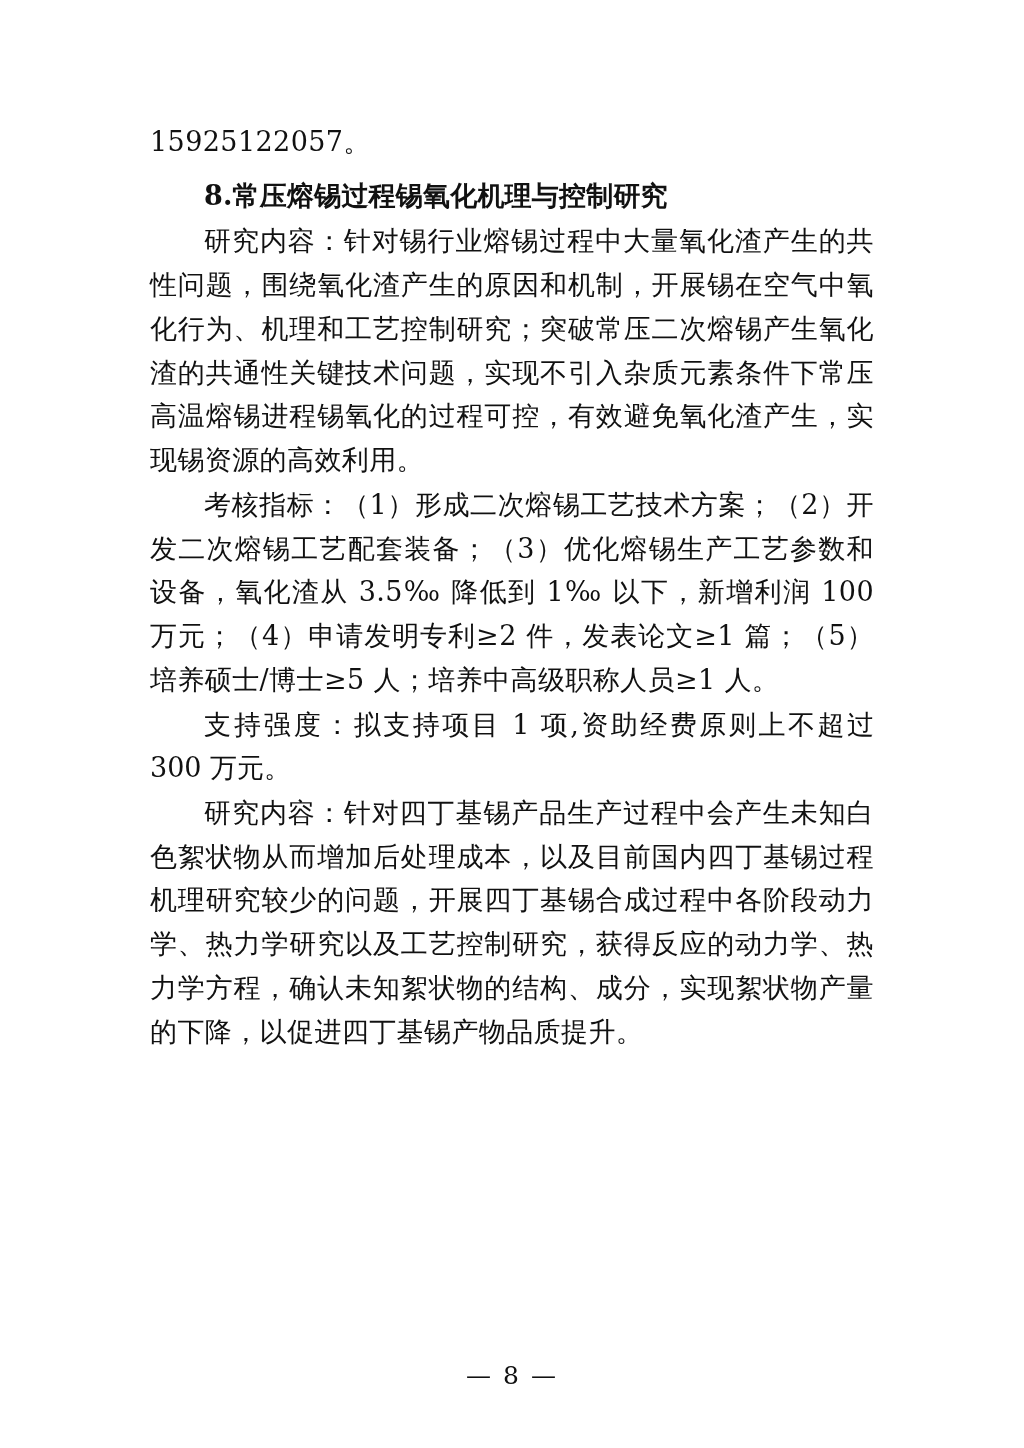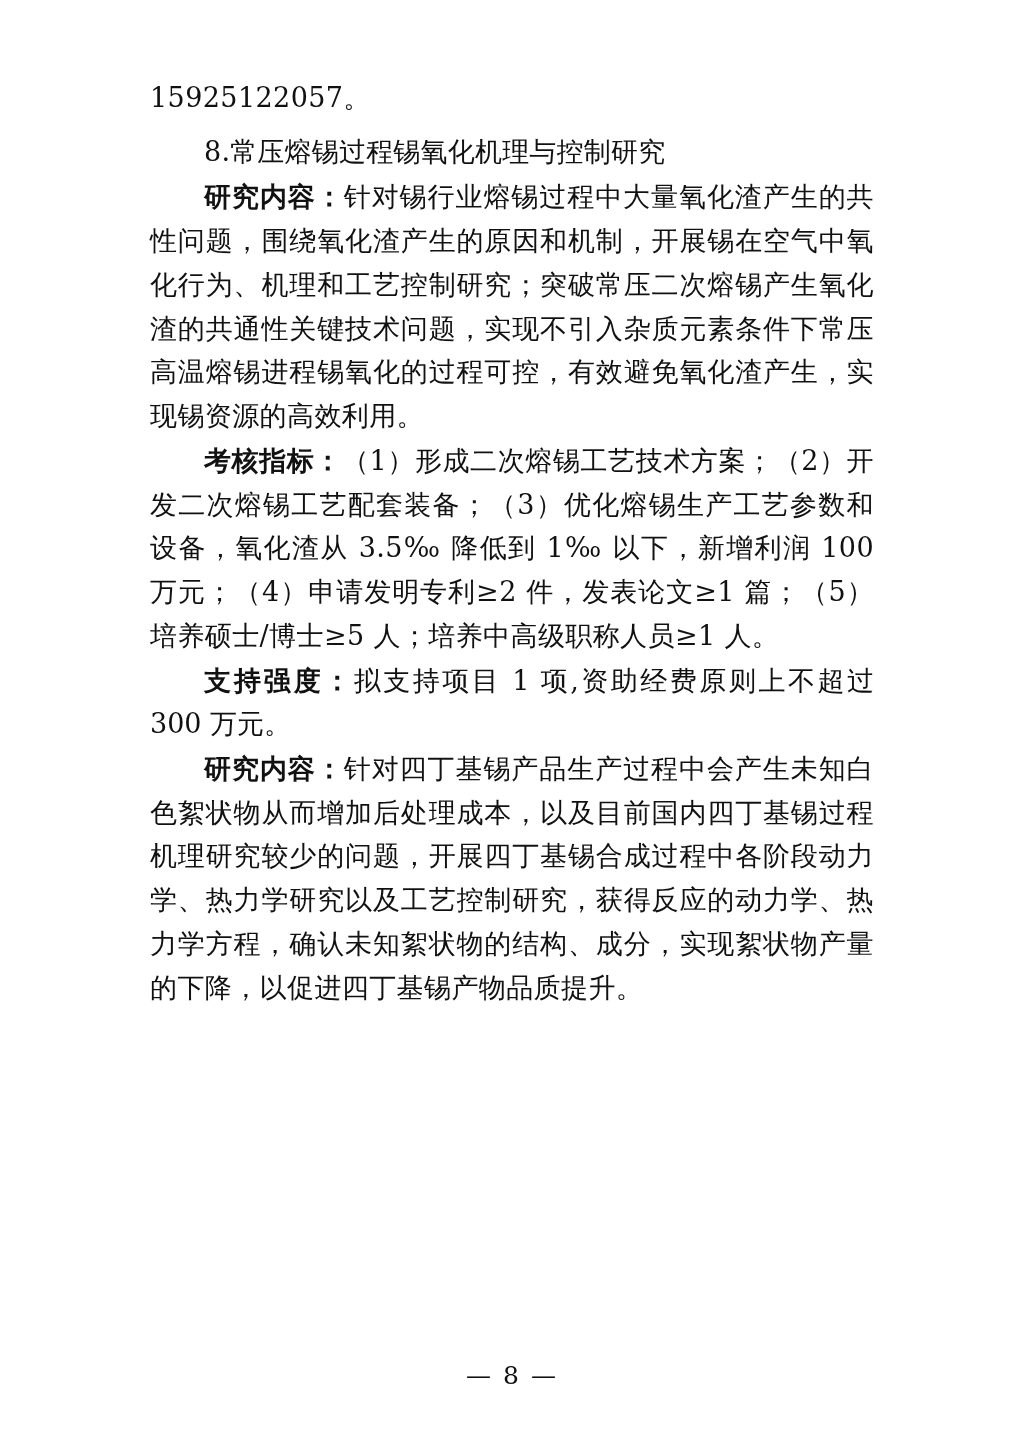--- a/index.html
+++ b/index.html
@@ -11,45 +11,45 @@
     width: 1024px;
     height: 1448px;
     font-family: "DejaVu Serif", "Liberation Serif", serif;
     color: #111111;
   }
   .page {
     position: relative;
     width: 1024px;
     height: 1448px;
     box-sizing: border-box;
-    padding: 76px 150px 0 150px;
+    padding: 120px 150px 0 150px;
   }
   .doc-body {
     font-size: 27px;
     line-height: 1.62;
     text-align: justify;
     text-justify: inter-ideograph;
     letter-spacing: 0.4px;
   }
   .para {
     margin: 0 0 1px 0;
     text-indent: 0;
   }
   .para.indent {
     text-indent: 2em;
   }
   .heading {
     margin: 10px 0 2px 0;
     text-indent: 2em;
-    font-weight: normal;
+    font-weight: bold;
     font-size: 27px;
     letter-spacing: 0.2px;
   }
   .lead {
-    font-weight: bold;
+    font-weight: normal;
   }
   .tight {
     letter-spacing: 0px;
   }
   .footer {
     position: absolute;
     left: 0;
     right: 0;
     bottom: 58px;
     text-align: center;

